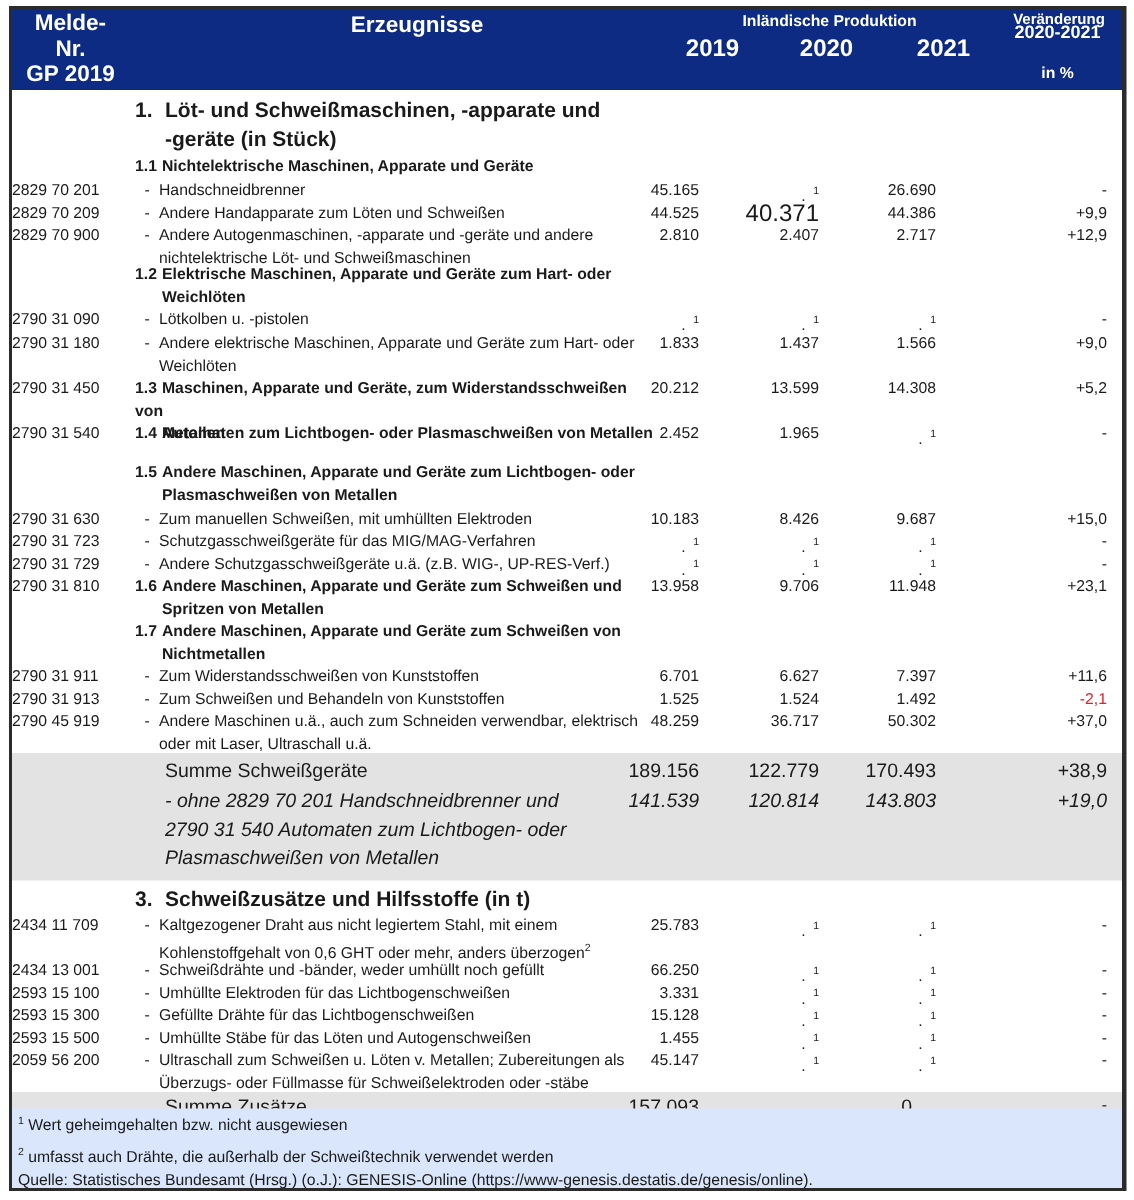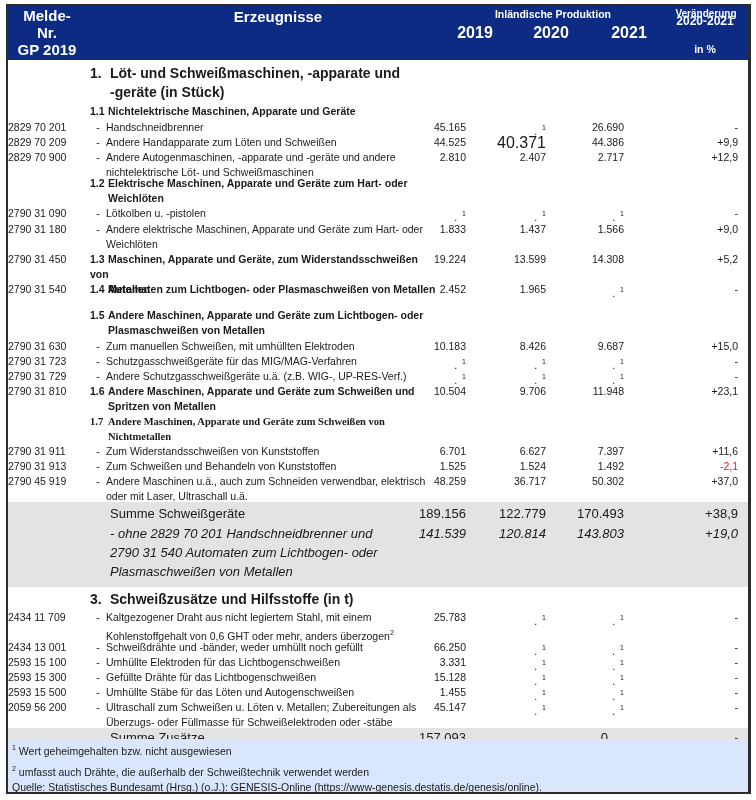--- a/index.html
+++ b/index.html
@@ -129,21 +129,21 @@
       <div class="desc"><span class="dash">-</span><span>Andere elektrische Maschinen, Apparate und Geräte zum Hart- oder</span><br><span class="dash"></span><span>Weichlöten</span></div>
       <div class="num c2019">1.833</div>
       <div class="num c2020">1.437</div>
       <div class="num c2021">1.566</div>
       <div class="num cchg">+9,0</div>
     </div>
 
     <div class="row" style="top:192px;">
       <div class="code">2790 31 450</div>
       <div class="desc bold sub"><span class="n">1.3</span><span>Maschinen, Apparate und Geräte, zum Widerstandsschweißen von</span><br><span class="n"></span><span>Metallen</span></div>
-      <div class="num c2019">19.224</div>
+      <div class="num c2019">20.212</div>
       <div class="num c2020">13.599</div>
       <div class="num c2021">14.308</div>
       <div class="num cchg">+5,2</div>
     </div>
 
     <div class="row" style="top:222px;">
       <div class="code">2790 31 540</div>
       <div class="desc bold sub" style="width:400px;"><span class="n">1.4</span><span>Automaten zum Lichtbogen- oder Plasmaschweißen von Metallen</span></div>
       <div class="num c2019">2.452</div>
       <div class="num c2020">1.965</div>
@@ -178,28 +178,28 @@
       <div class="desc"><span class="dash">-</span><span>Andere Schutzgasschweißgeräte u.ä. (z.B. WIG-, UP-RES-Verf.)</span></div>
       <div class="num c2019"><span>.</span><span class="sup">1</span></div>
       <div class="num c2020"><span>.</span><span class="sup">1</span></div>
       <div class="num c2021"><span>.</span><span class="sup">1</span></div>
       <div class="num cchg">-</div>
     </div>
 
     <div class="row" style="top:324px;">
       <div class="code">2790 31 810</div>
       <div class="desc bold sub"><span class="n">1.6</span><span>Andere Maschinen, Apparate und Geräte zum Schweißen und</span><br><span class="n"></span><span>Spritzen von Metallen</span></div>
-      <div class="num c2019">10.504</div>
+      <div class="num c2019">13.958</div>
       <div class="num c2020">9.706</div>
       <div class="num c2021">11.948</div>
       <div class="num cchg">+23,1</div>
     </div>
 
     <div class="row bold sub" style="top:354px;">
-      <div class="desc" style="width:420px;font-family:Liberation Serif, serif;"><span class="n">1.7</span><span>Andere Maschinen, Apparate und Geräte zum Schweißen von</span><br><span class="n"></span><span>Nichtmetallen</span></div>
+      <div class="desc" style="width:420px;"><span class="n">1.7</span><span>Andere Maschinen, Apparate und Geräte zum Schweißen von</span><br><span class="n"></span><span>Nichtmetallen</span></div>
     </div>
 
     <div class="row" style="top:384px;">
       <div class="code">2790 31 911</div>
       <div class="desc"><span class="dash">-</span><span>Zum Widerstandsschweißen von Kunststoffen</span></div>
       <div class="num c2019">6.701</div>
       <div class="num c2020">6.627</div>
       <div class="num c2021">7.397</div>
       <div class="num cchg">+11,6</div>
     </div>

